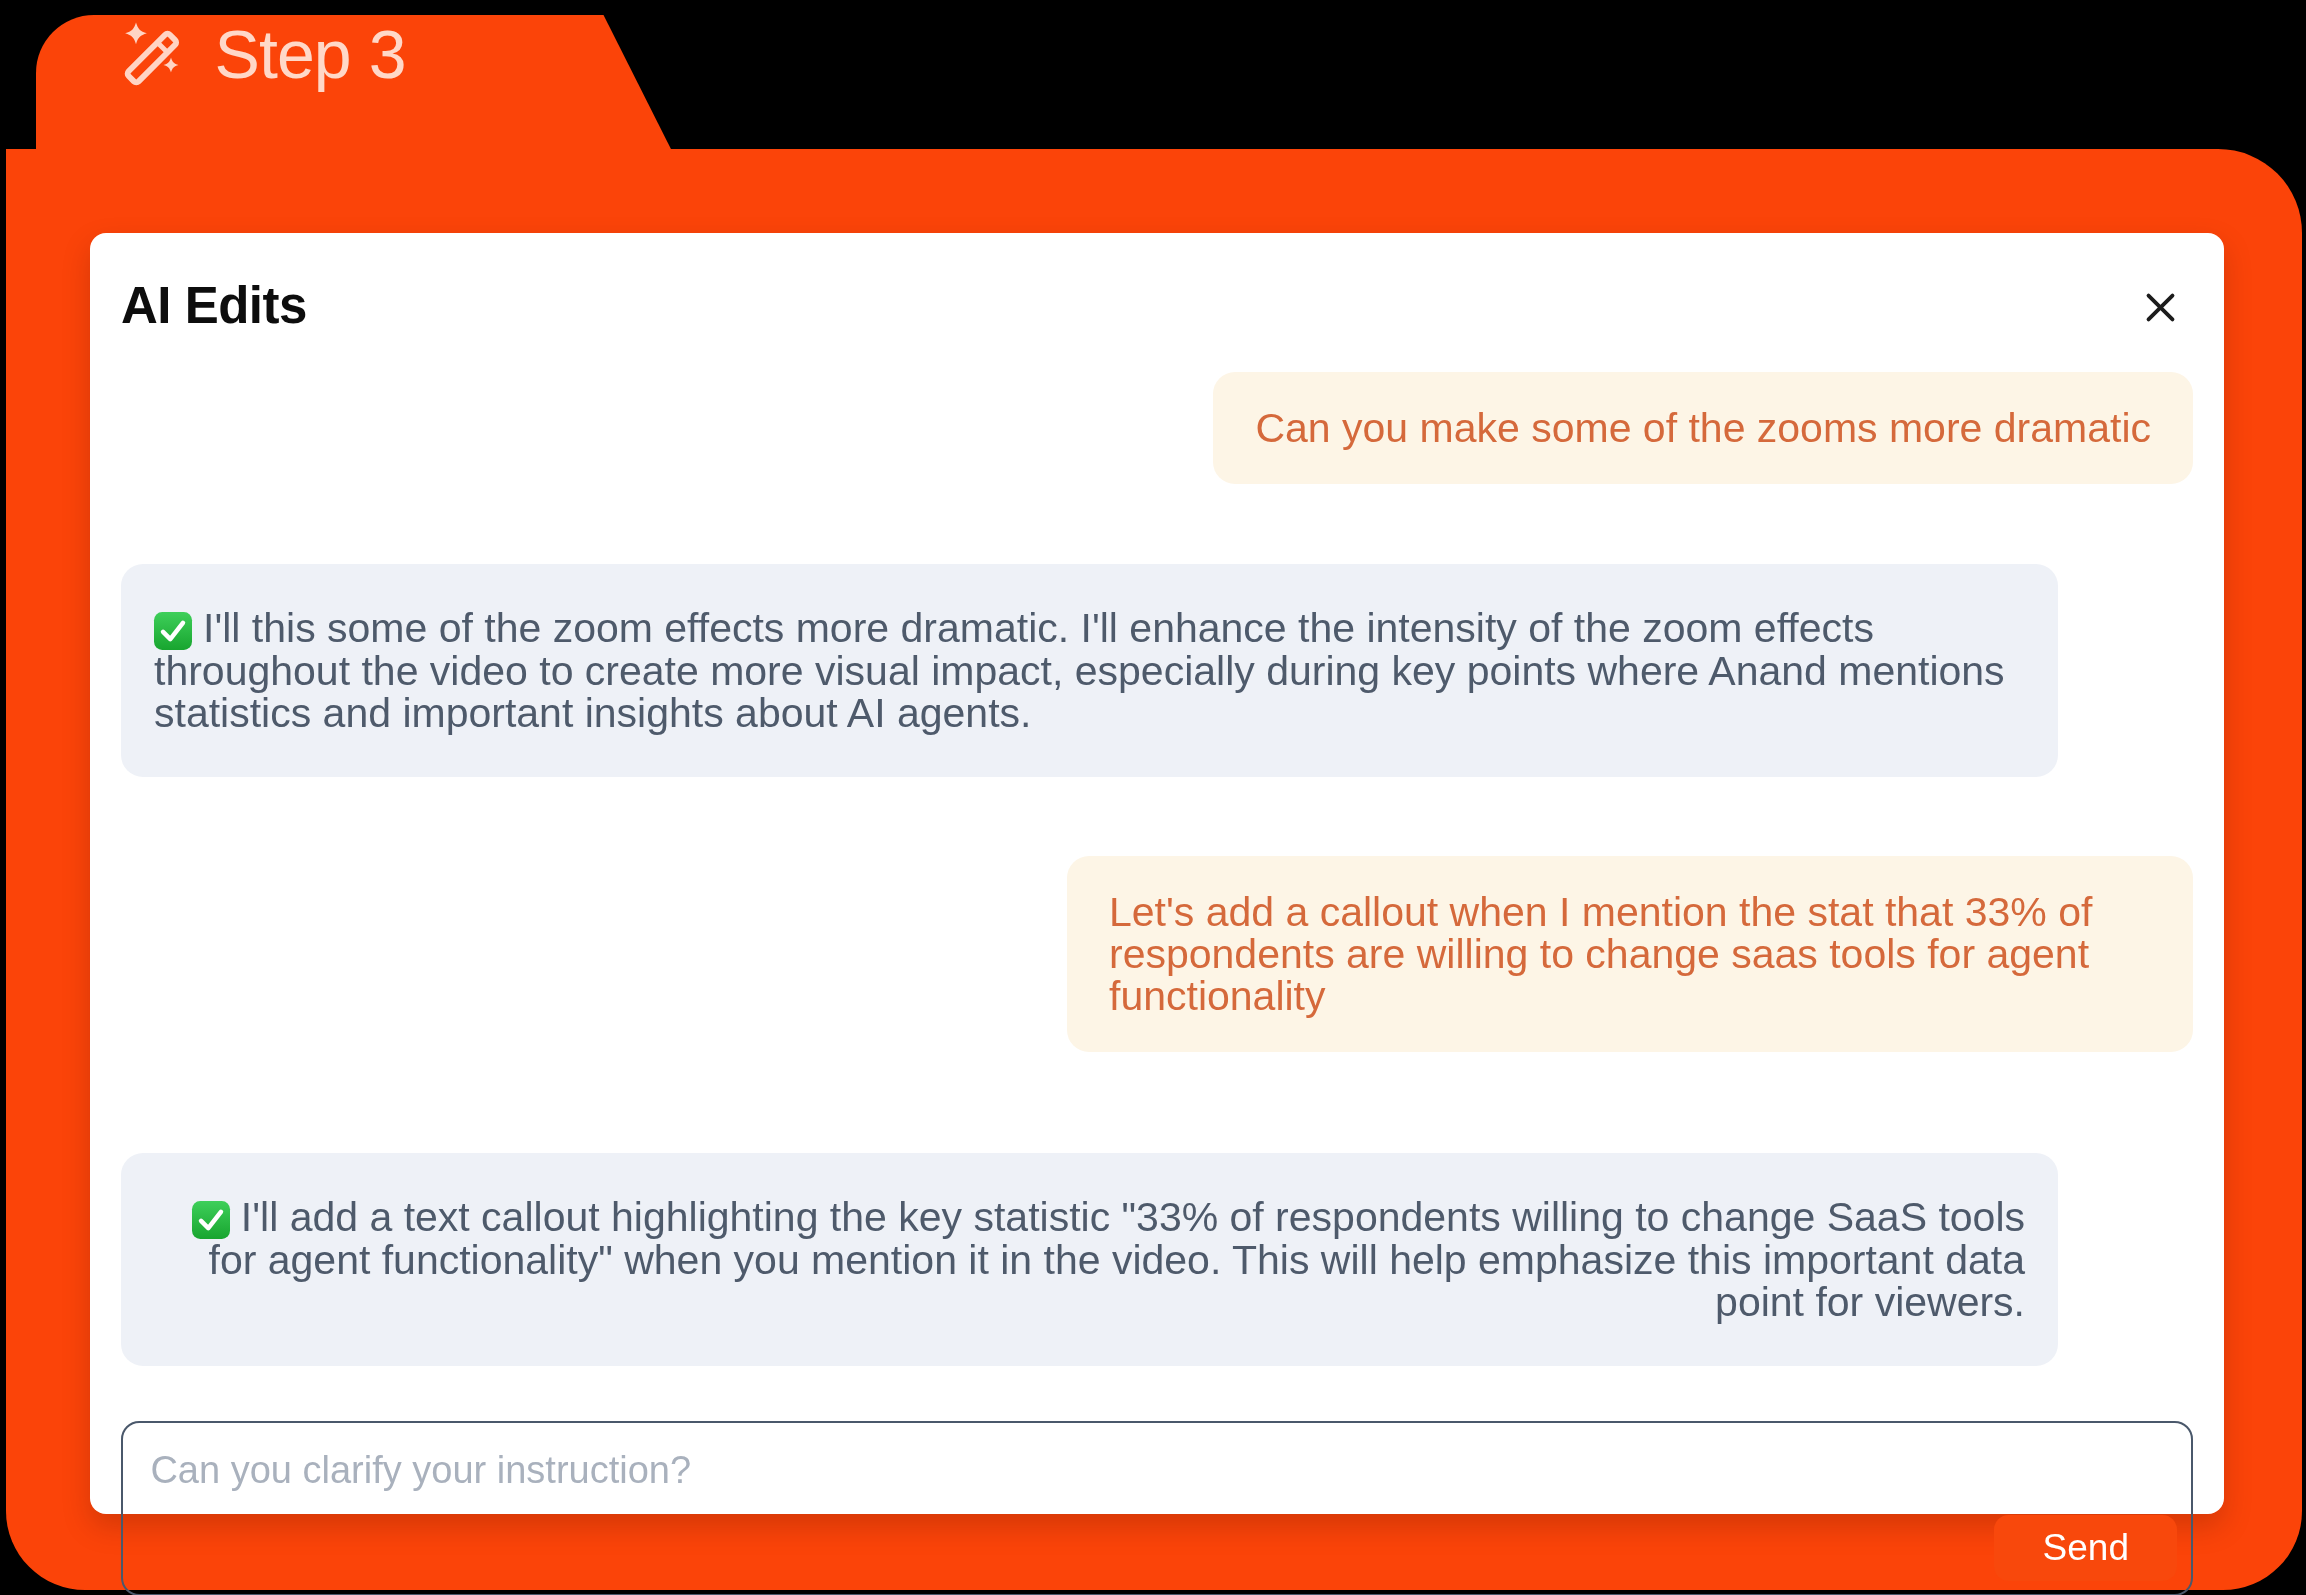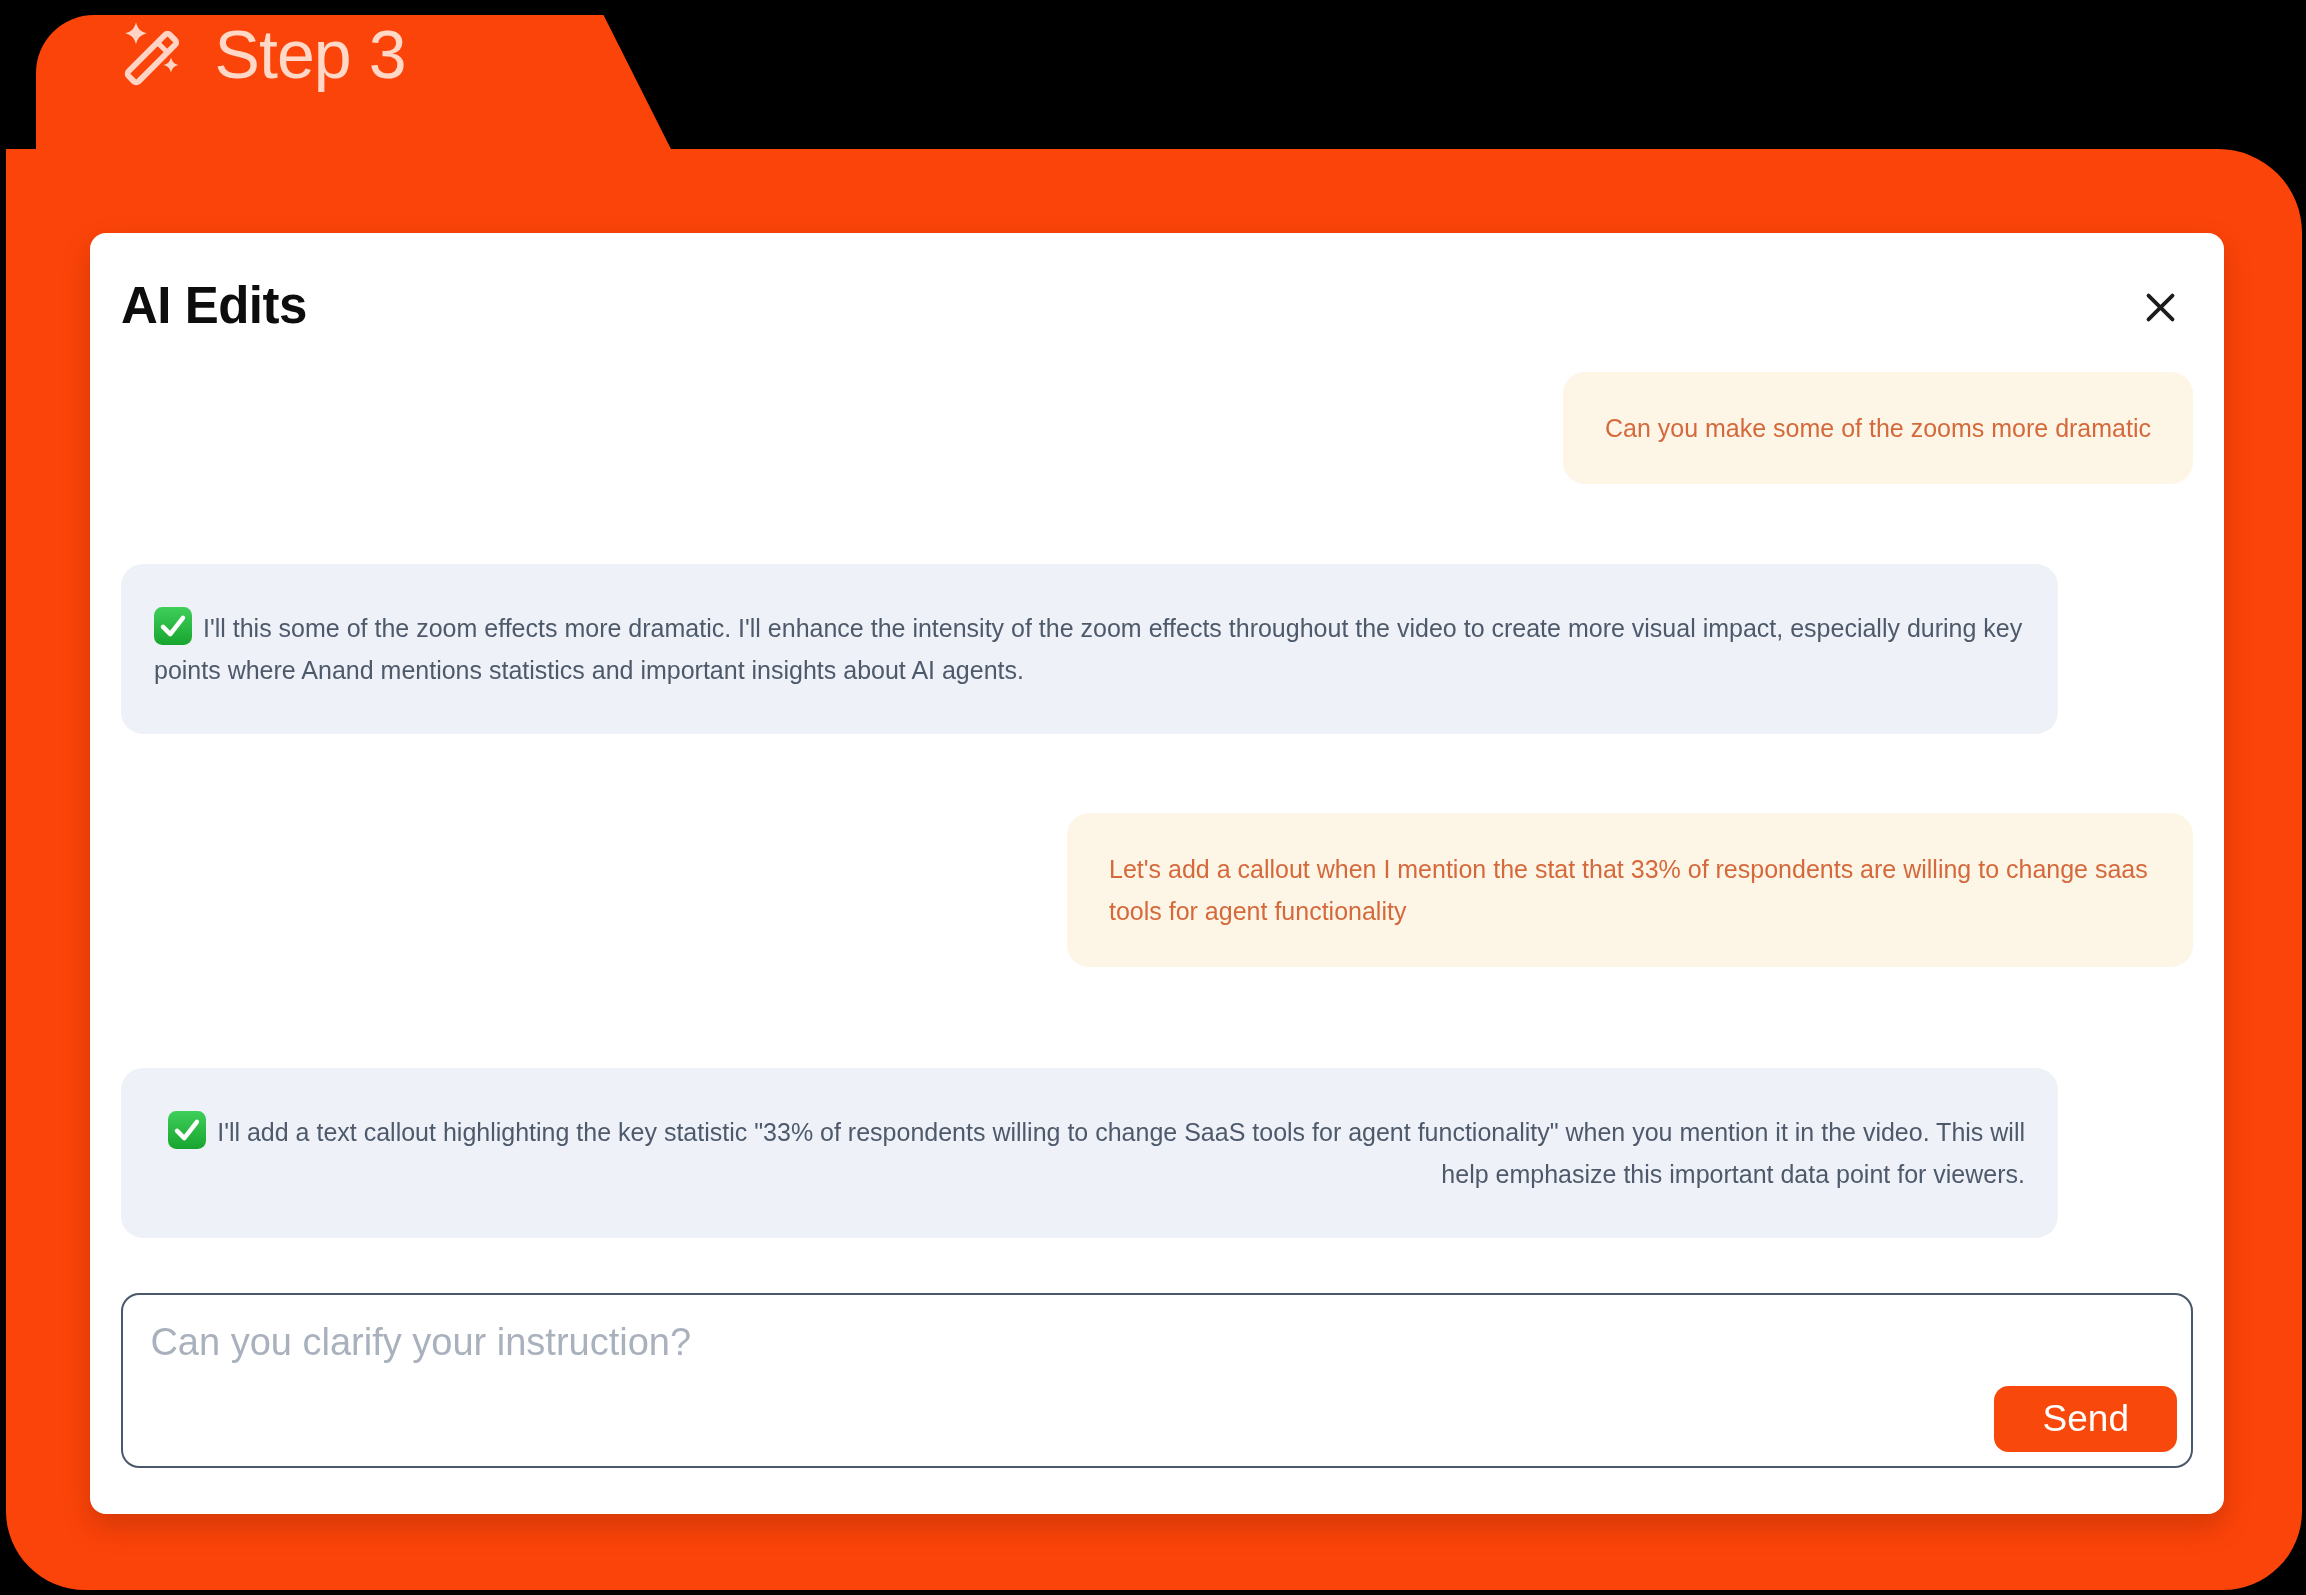--- a/index.html
+++ b/index.html
@@ -22,21 +22,21 @@
   }
   .card{
     position:absolute;left:90px;top:233px;width:2134px;height:1281px;background:#fff;
     border-radius:16px;padding:0 31px;box-sizing:border-box;
     box-shadow:0 12.8px 27.4px rgba(80,20,0,.22);
   }
   .card-header{display:flex;justify-content:space-between;align-items:center;padding-top:40px;height:64px;}
   .modal-title{font-size:51px;font-weight:700;color:#0D0D0D;margin:0;letter-spacing:-0.5px;}
   .close-btn{background:none;border:none;padding:0;margin:5.5px 12.8px 0 0;width:40px;height:40px;cursor:pointer;display:flex;align-items:center;justify-content:center;}
   .messages{display:flex;flex-direction:column;margin-top:35px;}
-  .msg{font-size:25px;line-height:42px;border-radius:22px;box-sizing:border-box;}
+  .msg{font-size:41px;line-height:42px;border-radius:22px;box-sizing:border-box;}
   .msg.user{align-self:flex-end;background:var(--user-bubble-bg);color:var(--user-text);padding:35px 42px;max-width:1126px;}
   .msg.ai{align-self:flex-start;background:var(--ai-bubble-bg);color:var(--ai-text);padding:43px 33px;width:1937px;}
   .m1{margin-top:0;} .m2{margin-top:80px;} .m3{margin-top:79px;} .m4{margin-top:101px;text-align:right;}
   .check{
     display:inline-flex;align-items:center;justify-content:center;width:38px;height:38px;
     border-radius:8.2px;background:linear-gradient(180deg,var(--check-green-1),var(--check-green-2));
     vertical-align:-8.2px;margin-right:11px;
   }
   .composer{margin-top:55px;height:175px;border:2.7px solid var(--input-border);border-radius:18.3px;position:relative;box-sizing:border-box;}
   .composer textarea{

